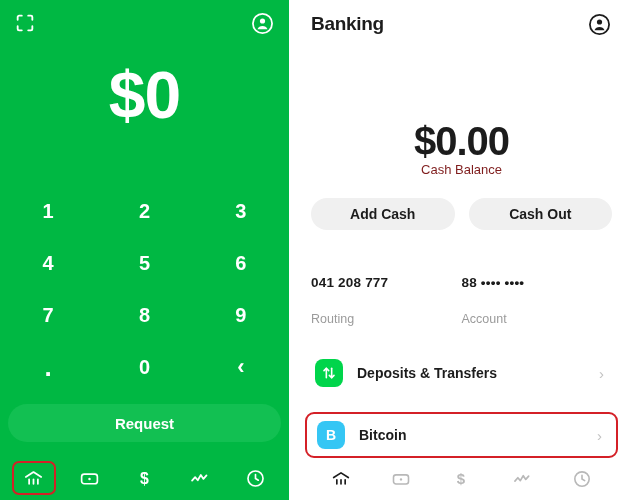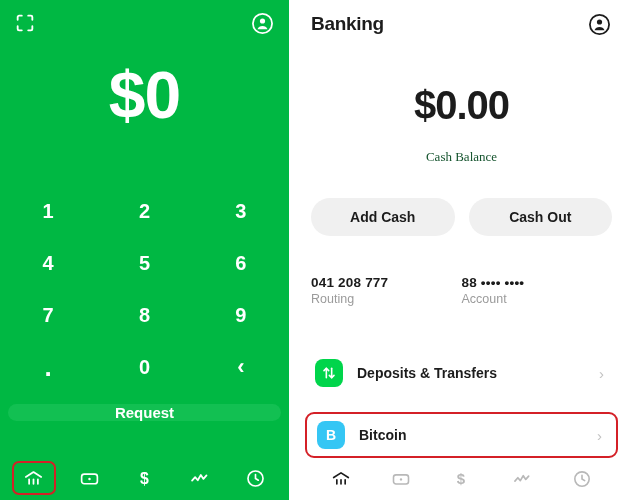--- a/index.html
+++ b/index.html
@@ -44,21 +44,21 @@
   .key{
     display:flex; align-items:center; justify-content:center;
     color:#ffffff; font-size:20px; font-weight:bold;
     cursor:pointer; user-select:none;
   }
   .key.dot{ font-size:26px; }
   .key.back{ font-size:22px; font-weight:600; }
 
   .l-actions{
     position:absolute; top:404px; left:8px; right:8px;
-    display:flex; gap:10px;flex-direction:column;
+    display:flex; gap:10px;
   }
   .pill-green{
     flex:1; height:38px; border-radius:19px;
     background:#12c052;
     display:flex; align-items:center; justify-content:center;
     color:#ffffff; font-size:15px; font-weight:bold;
     cursor:pointer; border:none;
   }
 
   .l-nav{
@@ -91,46 +91,46 @@
   .r-title{
     font-size:19px; font-weight:bold; color:#1c1c1c;
     letter-spacing:-0.3px;
   }
 
   .r-balance{
     position:absolute; top:84px; left:0; right:0; text-align:center;
   }
   .r-balance .amt{
     font-size:40px; font-weight:bold; color:#1c1c1c;
-    letter-spacing:-1px; line-height:1.05;
+    letter-spacing:-1px; line-height:1.05;margin-top:36px;
   }
   .r-balance .sub{
-    margin-top:23px;
-    font-size:13px; color:#14532d;font-family:Liberation Serif, serif;
+    margin-top:0;
+    font-size:13px; color:#7f1d1d;
   }
 
   .r-actions{
     position:absolute; top:198px; left:22px; right:22px;
     display:flex; gap:14px;
   }
   .pill-gray{
-    flex:1; height:38px; border-radius:19px;
+    flex:1; height:32px; border-radius:19px;
     background:#f0f0f0;
     display:flex; align-items:center; justify-content:center;
     font-size:14px; font-weight:bold; color:#1c1c1c;
     cursor:pointer; border:none;
   }
 
   .r-accounts{
     position:absolute; top:275px; left:22px; right:22px;
     display:flex;
   }
   .acct{ flex:1; }
   .acct .val{ font-size:13.5px; font-weight:bold; color:#1c1c1c; letter-spacing:0.2px;}
-  .acct .lbl{ margin-top:2px; font-size:12.5px; color:#9b9b9b; }
+  .acct .lbl{ margin-top:22px; font-size:12.5px; color:#9b9b9b; }
 
   .r-rows{
     position:absolute; top:350px; left:16px; right:16px;
   }
   .row{
     height:46px;
     display:flex; align-items:center;
     padding:0 10px;
     cursor:pointer;
     border-radius:8px;

